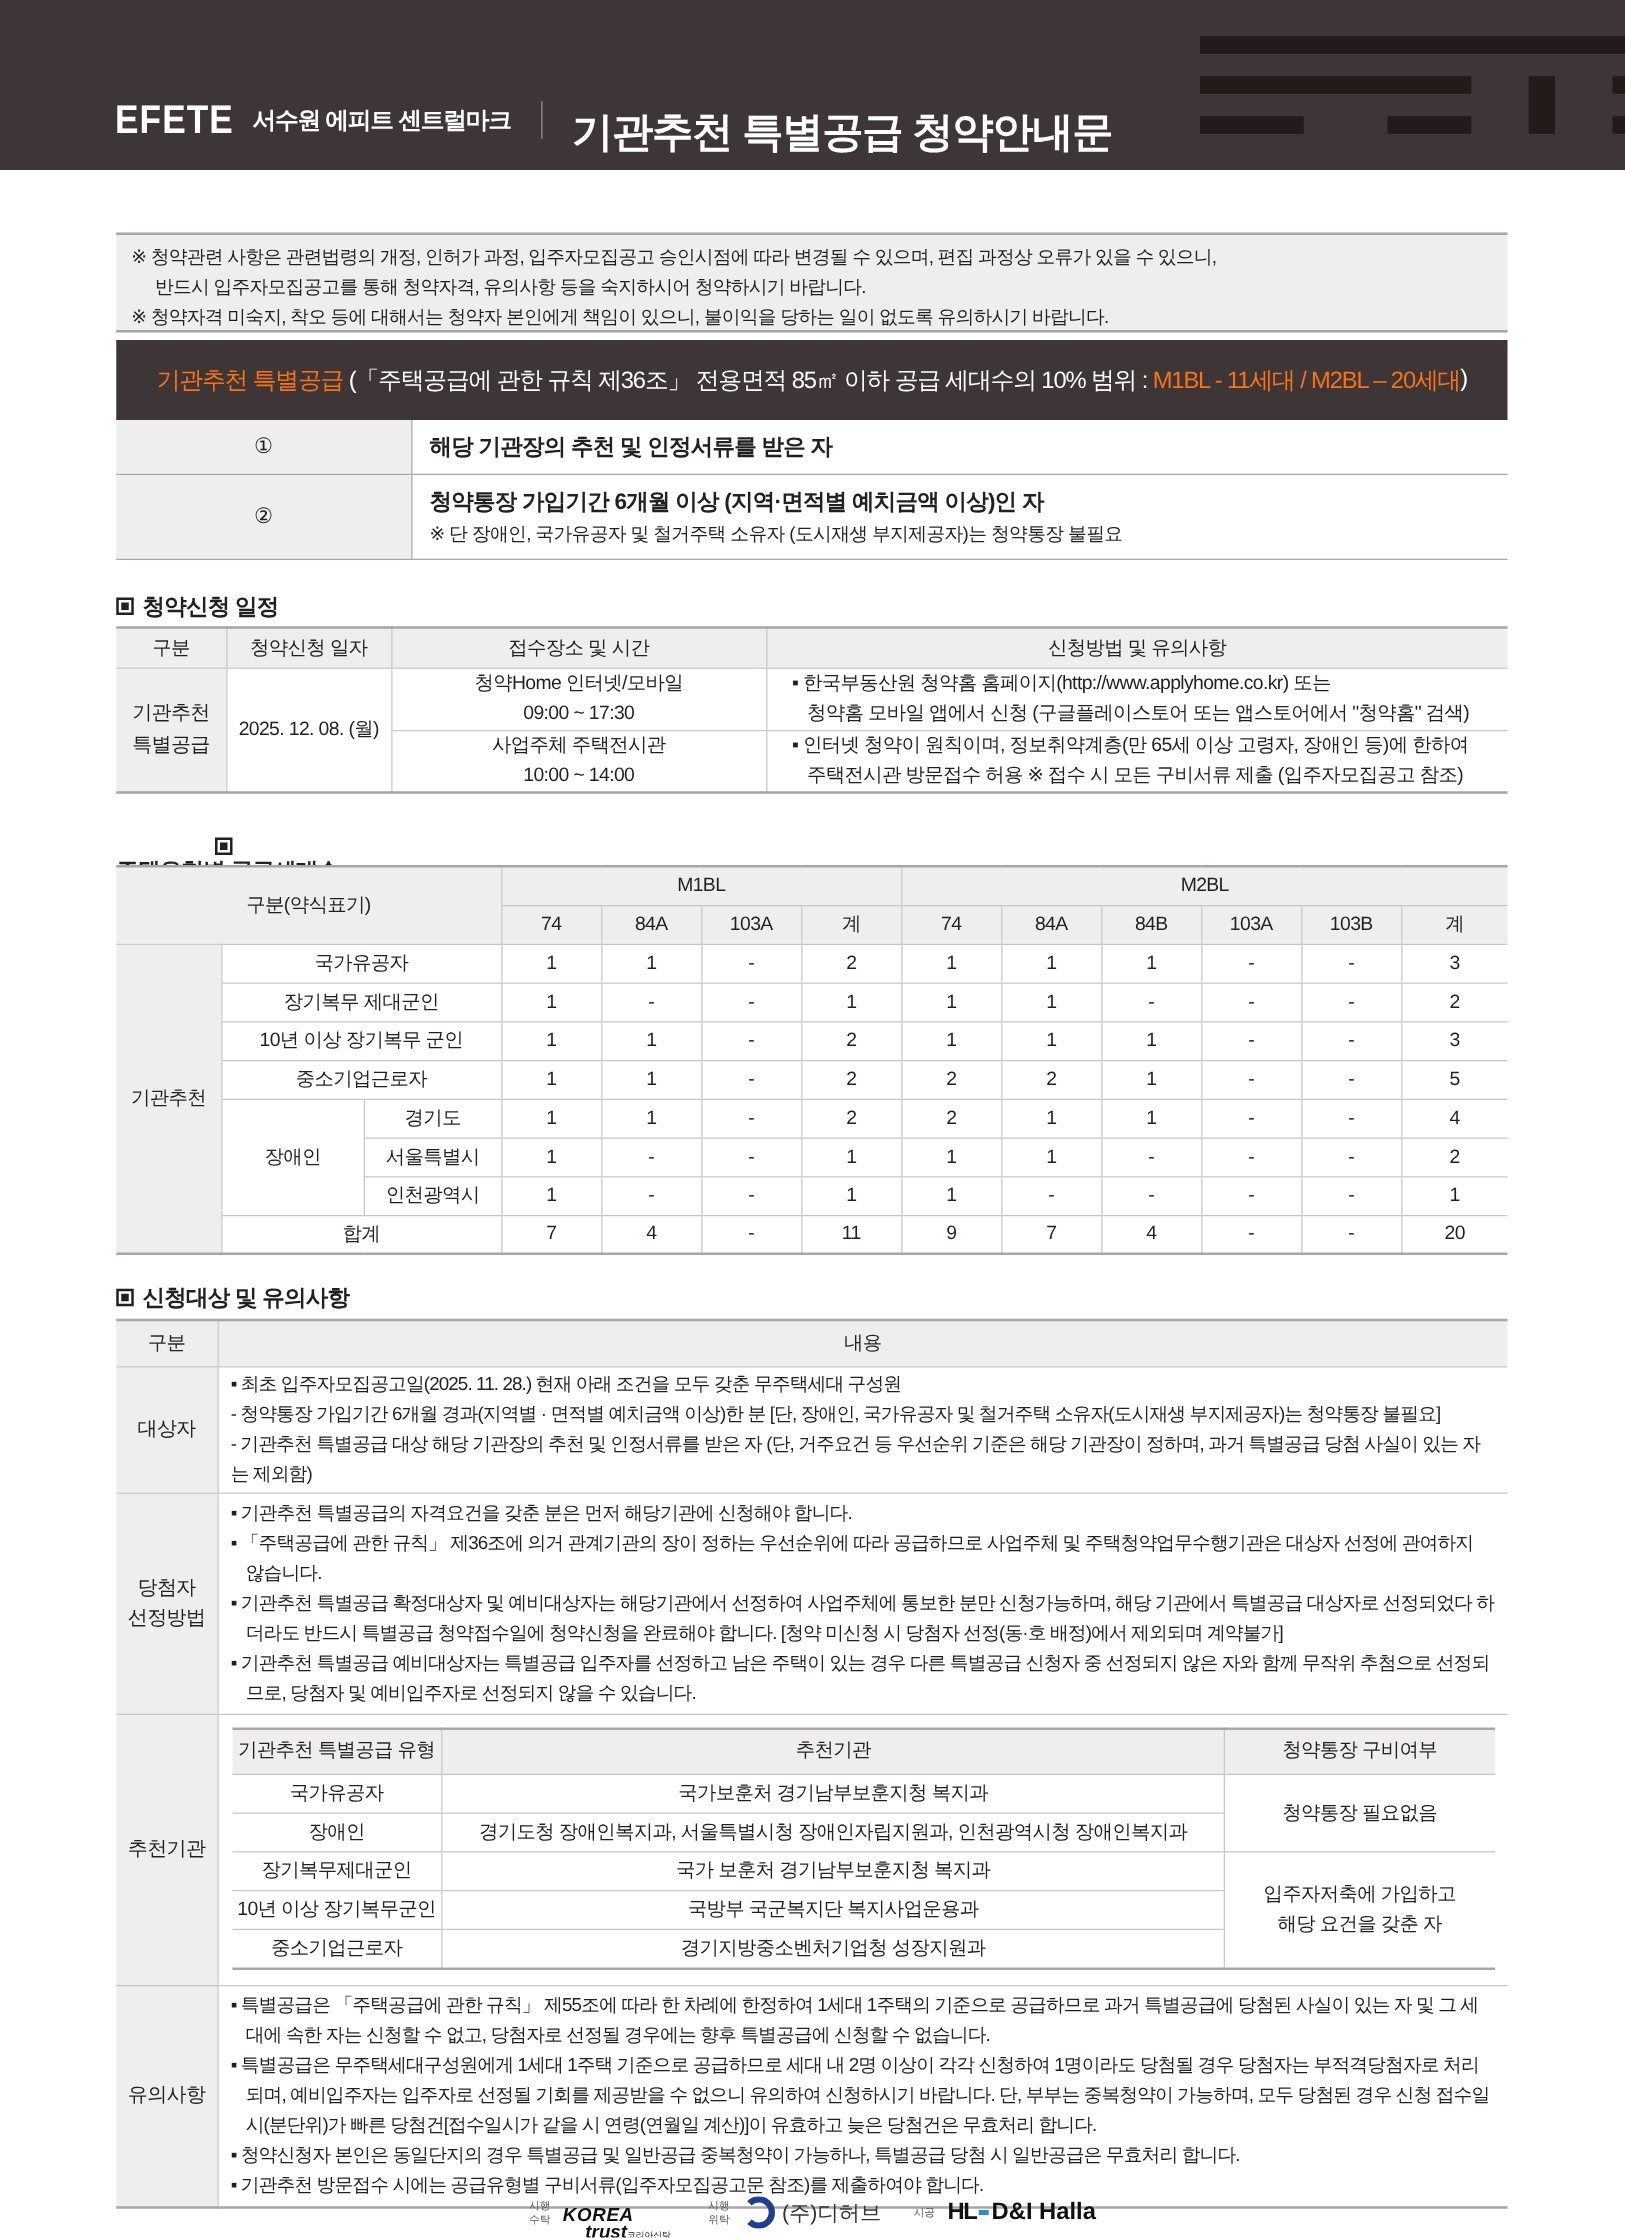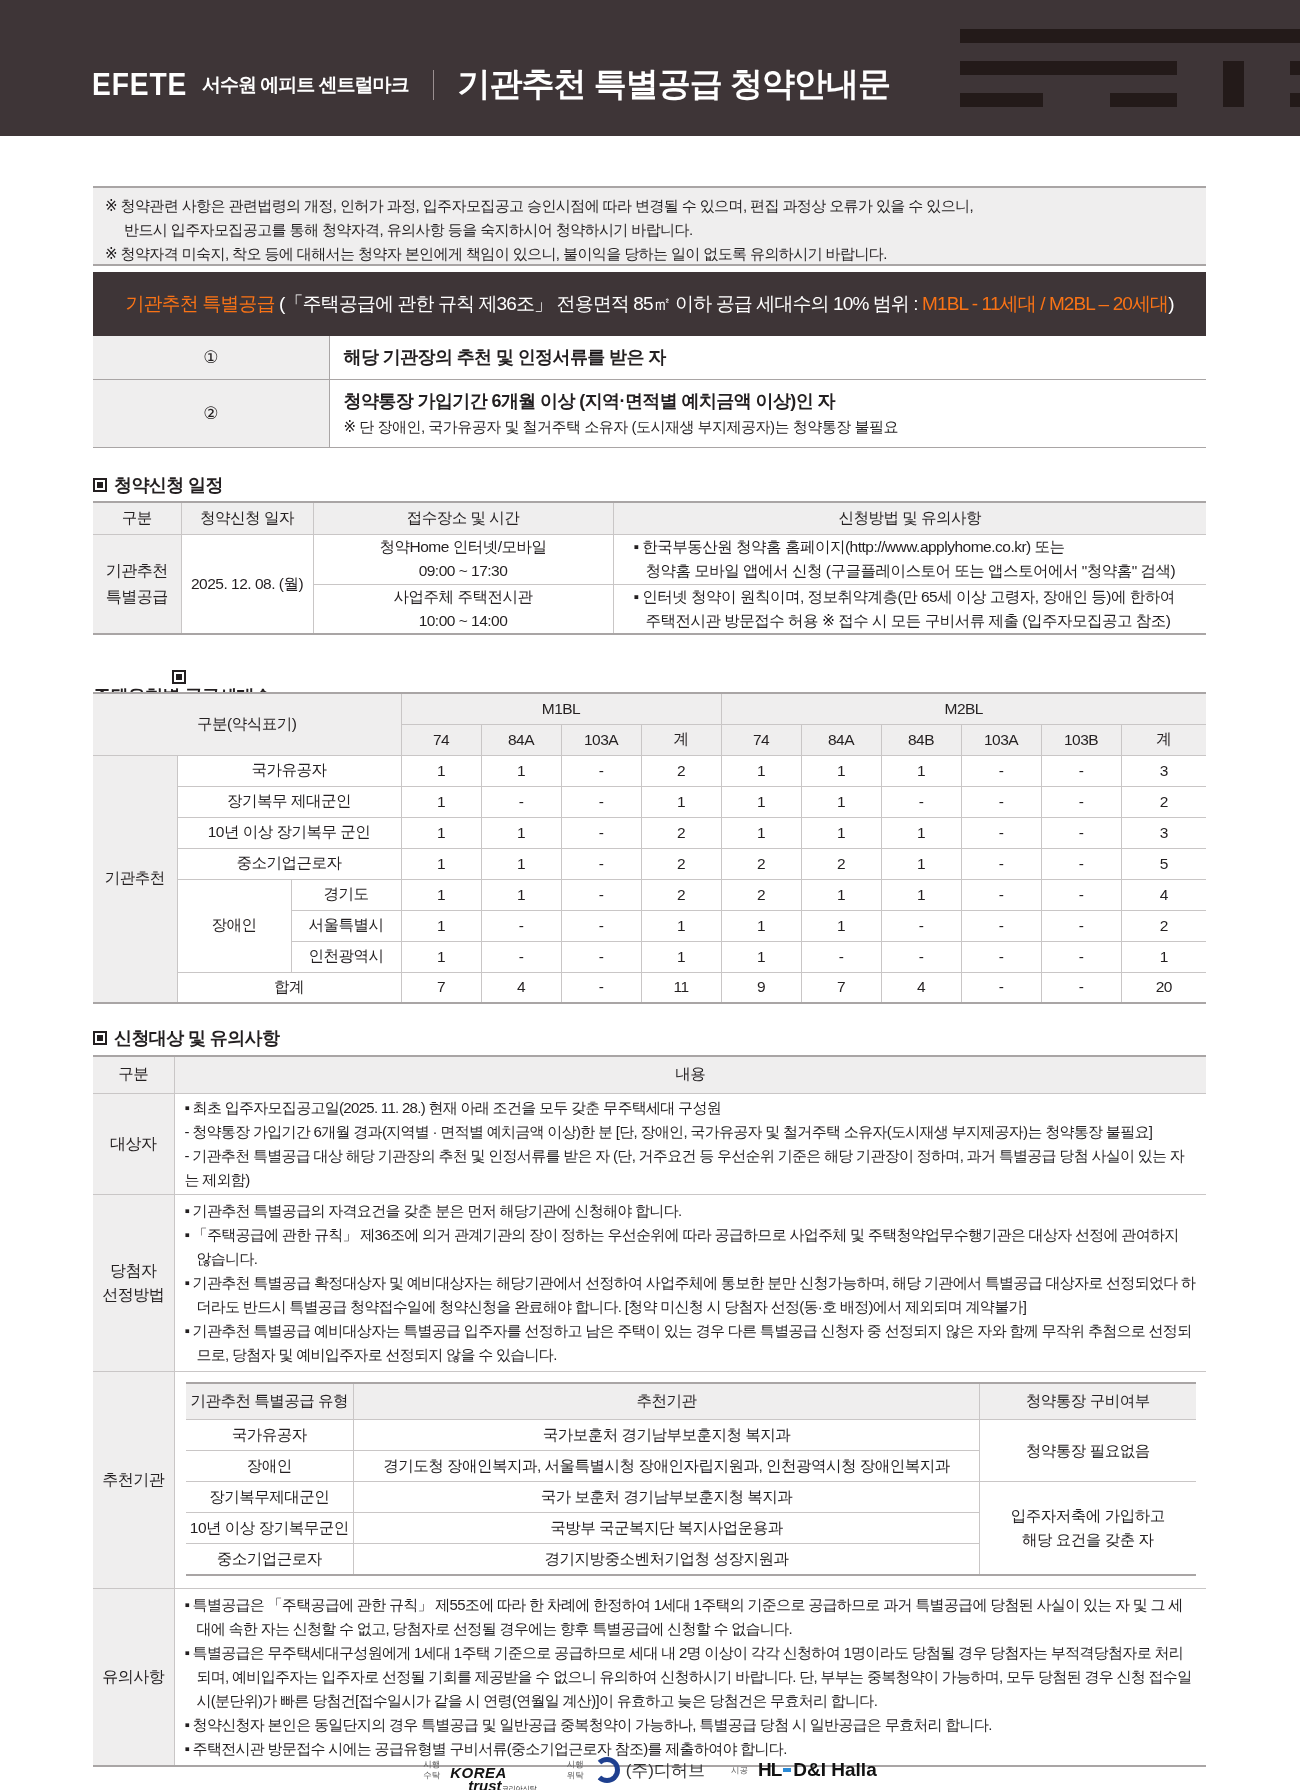--- a/index.html
+++ b/index.html
@@ -6,21 +6,21 @@
   html, body { width: 1300px; background: #ffffff; }
   body { font-family: "Liberation Sans", "DejaVu Sans", sans-serif; color: #231f20; position: relative; height: 1790px; overflow: hidden; }
 
   
   .header { position: absolute; left: 0; top: 0; width: 1300px; height: 136px; background: #3e3537; overflow: hidden; }
   .header-deco { position: absolute; background: #231a19; }
   .header-title { position: absolute; left: 92px; top: 62px; display: flex; align-items: center; color: #fff; white-space: nowrap; }
   .brand { font-size: 32px; font-weight: bold; letter-spacing: 1px; transform: scaleX(0.88); transform-origin: left center; width: 100px; }
   .site-name { font-size: 19px; font-weight: bold; margin-left: 10px; letter-spacing: -1px; }
   .header-divider { width: 1px; height: 30px; background: #9a8f90; margin: 0 24px; }
-  .doc-title { font-size: 33px; font-weight: bold; letter-spacing: -1px; }
+  .doc-title { font-size: 33px; font-weight: bold; letter-spacing: -1px; margin-top: 22px; }
 
   
   .notice { position: absolute; left: 93px; top: 186px; width: 1113px; height: 80px; background: #efeeee; border-top: 2px solid #a9a5a5; border-bottom: 2px solid #a9a5a5; padding: 6px 12px; font-size: 15px; line-height: 24px; letter-spacing: -0.6px; color: #231f20; }
   .notice .indent { padding-left: 19px; }
 
   
   .banner { position: absolute; left: 93px; top: 272px; width: 1113px; height: 64px; background: #3e3537; color: #fff; display: flex; align-items: center; justify-content: center; font-size: 19px; letter-spacing: -0.9px; white-space: nowrap; }
   .banner .accent { color: #f97316; }
 
   
@@ -388,21 +388,21 @@
       </tbody>
           </table>
     </td>
   </tr>
   <tr>
     <td class="label">유의사항</td>
     <td class="content">
       <span class="bullet">▪ <span>특별공급은 「주택공급에 관한 규칙」 제55조에 따라 한 차례에 한정하여 1세대 1주택의 기준으로 공급하므로 과거 특별공급에 당첨된 사실이 있는 자 및 그 세대에 속한 자는 신청할 수 없고, 당첨자로 선정될 경우에는 향후 특별공급에 신청할 수 없습니다.</span></span>
       <span class="bullet">▪ <span>특별공급은 무주택세대구성원에게 1세대 1주택 기준으로 공급하므로 세대 내 2명 이상이 각각 신청하여 1명이라도 당첨될 경우 당첨자는 부적격당첨자로 처리되며, 예비입주자는 입주자로 선정될 기회를 제공받을 수 없으니 유의하여 신청하시기 바랍니다. 단, 부부는 중복청약이 가능하며, 모두 당첨된 경우 신청 접수일시(분단위)가 빠른 당첨건[접수일시가 같을 시 연령(연월일 계산)]이 유효하고 늦은 당첨건은 무효처리 합니다.</span></span>
       <span class="bullet">▪ <span>청약신청자 본인은 동일단지의 경우 특별공급 및 일반공급 중복청약이 가능하나, 특별공급 당첨 시 일반공급은 무효처리 합니다.</span></span>
-      <span class="bullet">▪ <span>주택전시관 방문접수 시에는 공급유형별 구비서류(중소기업근로자 참조)를 제출하여야 합니다.</span></span>
+      <span class="bullet">▪ <span>기관추천 방문접수 시에는 공급유형별 구비서류(입주자모집공고문 참조)를 제출하여야 합니다.</span></span>
     </td>
   </tr>
 </tbody>
   </table>
 
 <div class="footer">
   <div class="sub-label">
     <div>시행</div>
     <div>수탁</div>
   </div>

